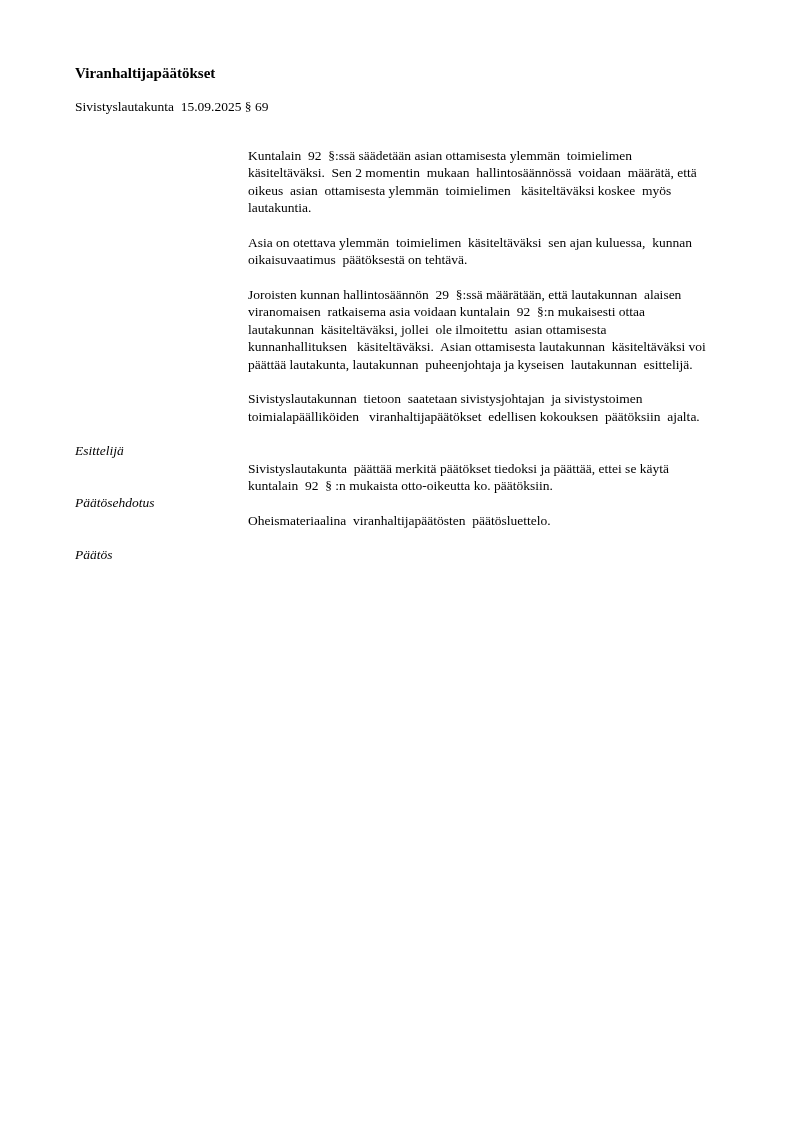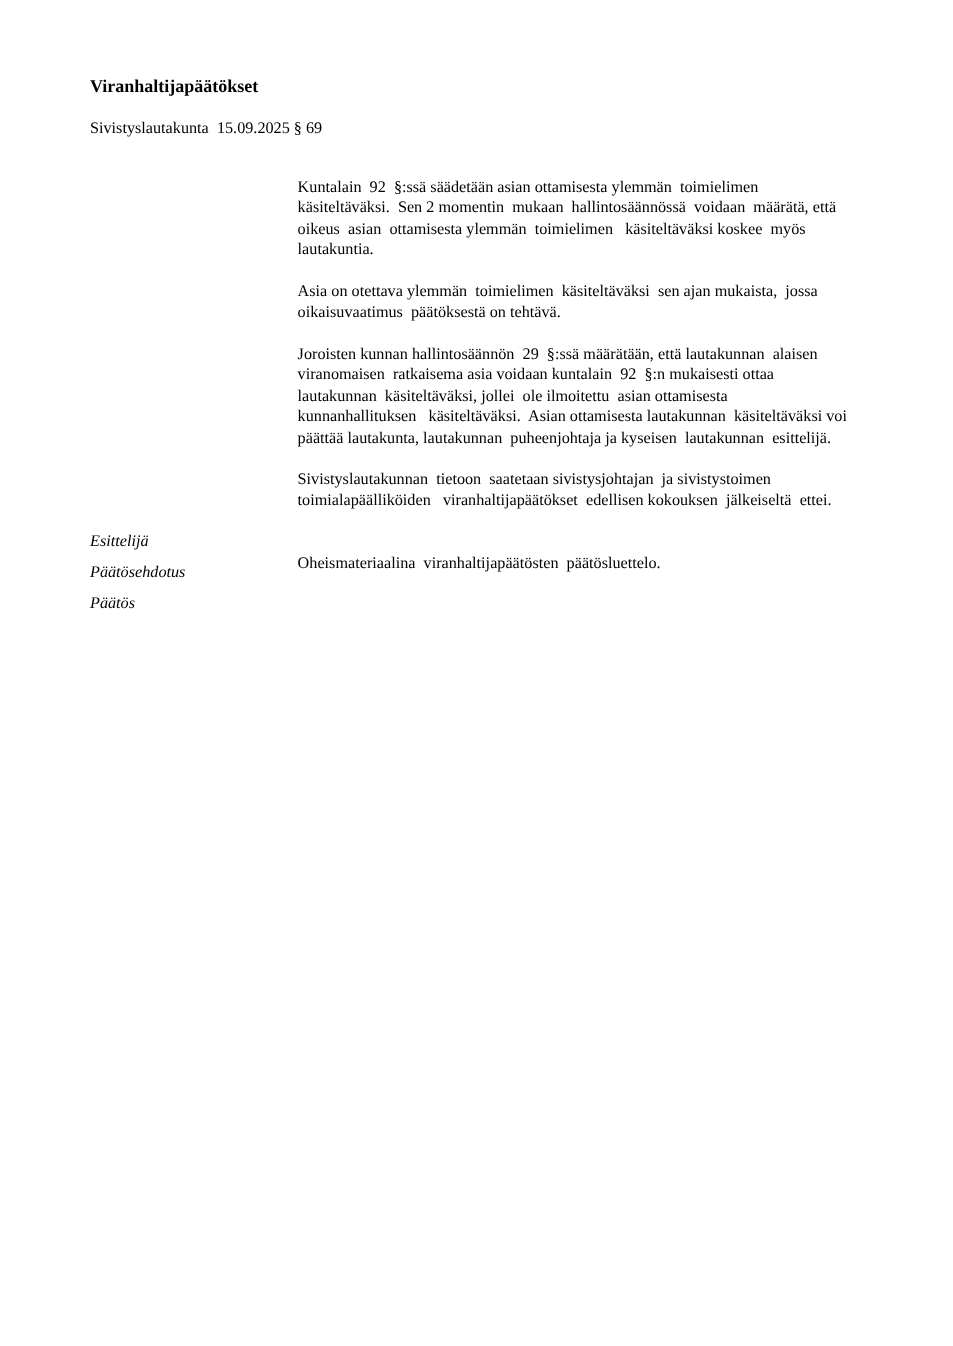--- a/index.html
+++ b/index.html
@@ -57,39 +57,41 @@
 
   <div class="subtitle">Sivistyslautakunta  15.09.2025 § 69</div>
 
   <div class="row">
     <div class="label-col"></div>
     <div class="content-col">
       <p class="doc">Kuntalain  92  §:ssä säädetään asian ottamisesta ylemmän  toimielimen
 käsiteltäväksi.  Sen 2 momentin  mukaan  hallintosäännössä  voidaan  määrätä, että
 oikeus  asian  ottamisesta ylemmän  toimielimen   käsiteltäväksi koskee  myös
 lautakuntia.</p>
-      <p class="doc">Asia on otettava ylemmän  toimielimen  käsiteltäväksi  sen ajan mukaista,  jossa
+      <p class="doc">Asia on otettava ylemmän  toimielimen  käsiteltäväksi  sen ajan kuluessa,  kunnan
 oikaisuvaatimus  päätöksestä on tehtävä.</p>
       <p class="doc">Joroisten kunnan hallintosäännön  29  §:ssä määrätään, että lautakunnan  alaisen
 viranomaisen  ratkaisema asia voidaan kuntalain  92  §:n mukaisesti ottaa
 lautakunnan  käsiteltäväksi, jollei  ole ilmoitettu  asian ottamisesta
 kunnanhallituksen   käsiteltäväksi.  Asian ottamisesta lautakunnan  käsiteltäväksi voi
 päättää lautakunta, lautakunnan  puheenjohtaja ja kyseisen  lautakunnan  esittelijä.</p>
       <p class="doc">Sivistyslautakunnan  tietoon  saatetaan sivistysjohtajan  ja sivistystoimen
-toimialapäälliköiden   viranhaltijapäätökset  edellisen kokouksen  jälkeiseltä  ettei.</p>
+toimialapäälliköiden   viranhaltijapäätökset  edellisen kokouksen  päätöksiin  ajalta.</p>
     </div>
   </div>
 
   <div class="row">
     <div class="label-col">Esittelijä</div>
   </div>
 
   <div class="row">
     <div class="label-col">Päätösehdotus</div>
     <div class="content-col">
+      <p class="doc">Sivistyslautakunta  päättää merkitä päätökset tiedoksi ja päättää, ettei se käytä
+kuntalain  92  § :n mukaista otto-oikeutta ko. päätöksiin.</p>
       <p class="doc">Oheismateriaalina  viranhaltijapäätösten  päätösluettelo.</p>
     </div>
   </div>
 
   <div class="row">
     <div class="label-col">Päätös</div>
   </div>
 
 </div>
 

